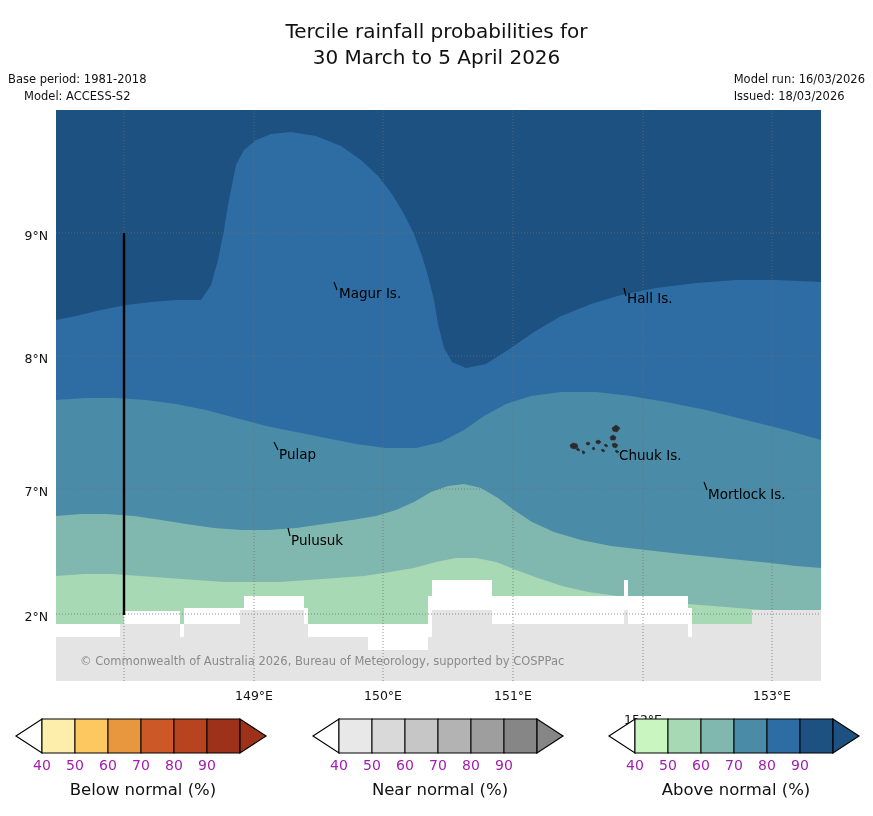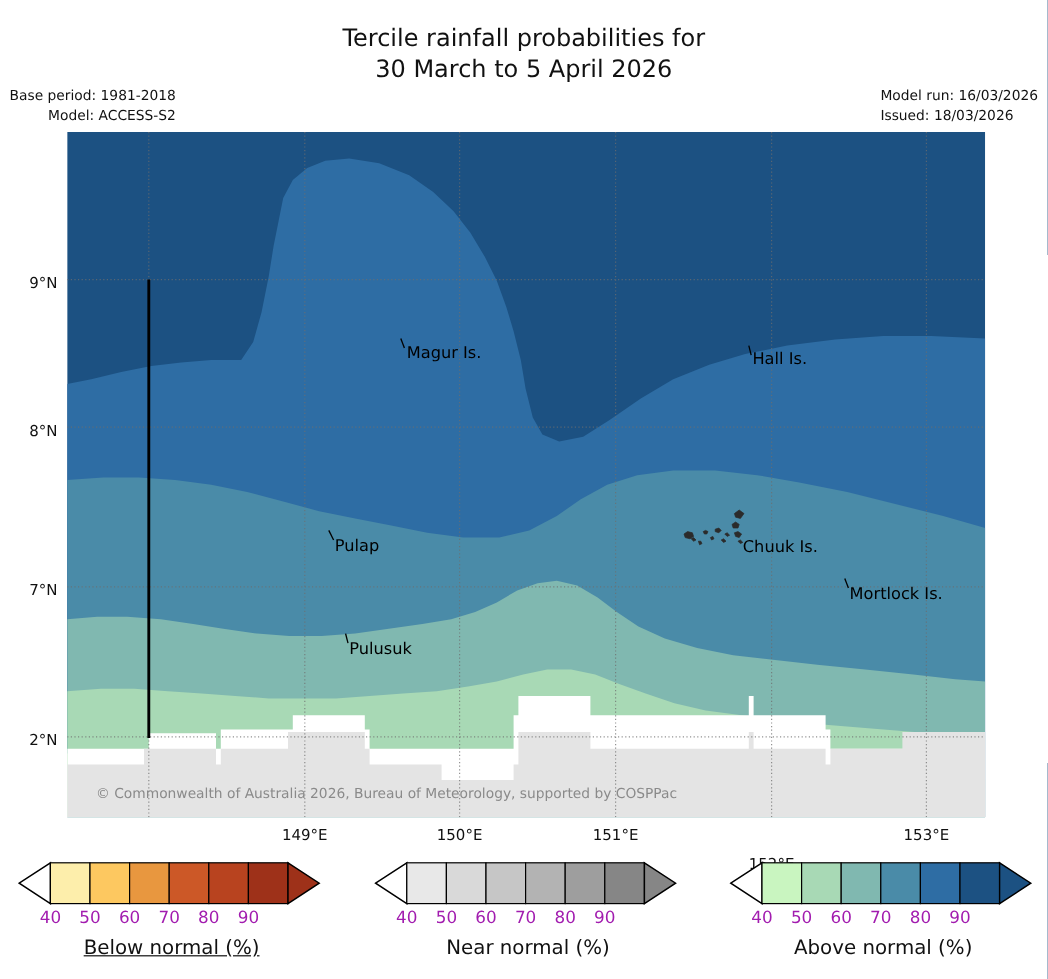--- a/index.html
+++ b/index.html
@@ -7,21 +7,21 @@
     width:873px;height:816px;background:#ffffff;
     font-family:"DejaVu Sans","Liberation Sans",sans-serif;
     color:#000;position:relative;overflow:hidden;
   }
   .title{
     position:absolute;left:0;top:18px;width:873px;text-align:center;
     font-size:20px;line-height:26px;color:#111;
   }
   .title div{white-space:nowrap;}
   .meta{position:absolute;font-size:11.5px;color:#111;line-height:17px;}
-  .meta-left{left:8px;top:71px;text-align:right;}
+  .meta-left{left:8px;top:71px;text-align:center;}
   .meta-right{right:8px;top:71px;text-align:left;margin-left:28px;}
   .plot{position:absolute;left:56px;top:110px;width:765px;height:556px;}
   .plot svg{display:block;}
   .axis-label{position:absolute;font-size:12.5px;color:#111;white-space:nowrap;}
   .ylab{text-align:right;}
   .xlab{text-align:center;}
   .cb-wrap{position:absolute;top:712px;}
   .cb-title{position:absolute;font-size:16.5px;color:#111;text-align:center;white-space:nowrap;}
   .cb-tick{position:absolute;font-size:14px;color:#a21caf;text-align:center;white-space:nowrap;}
   .isl-label{font-size:13.5px;fill:#000;font-family:"DejaVu Sans","Liberation Sans",sans-serif;}
@@ -143,21 +143,21 @@
     <rect x="160" y="7" width="33" height="34" fill="#b8431f" stroke="#000" stroke-width="1"></rect>
     <rect x="193" y="7" width="33" height="34" fill="#9e3119" stroke="#000" stroke-width="1"></rect>
     <polygon points="226,7 226,41 252,24" fill="#9e3119" stroke="#000" stroke-width="1.2"></polygon>
   </svg>
   <div class="cb-tick" style="left:8px;top:45px;width:40px;">40</div>
   <div class="cb-tick" style="left:41px;top:45px;width:40px;">50</div>
   <div class="cb-tick" style="left:74px;top:45px;width:40px;">60</div>
   <div class="cb-tick" style="left:107px;top:45px;width:40px;">70</div>
   <div class="cb-tick" style="left:140px;top:45px;width:40px;">80</div>
   <div class="cb-tick" style="left:173px;top:45px;width:40px;">90</div>
-  <div class="cb-title" style="left:-6px;top:68px;width:270px;text-decoration:underline;">Below normal (%)</div>
+  <div class="cb-title" style="left:-6px;top:68px;width:270px;">Below normal (%)</div>
 </div>
 
 <div class="cb-wrap" style="left:311px;">
   <svg width="260" height="48" xmlns="http://www.w3.org/2000/svg">
     <polygon points="2,24 28,7 28,41" fill="#ffffff" stroke="#000" stroke-width="1.2"></polygon>
     <rect x="28" y="7" width="33" height="34" fill="#e8e8e8" stroke="#000" stroke-width="1"></rect>
     <rect x="61" y="7" width="33" height="34" fill="#d9d9d9" stroke="#000" stroke-width="1"></rect>
     <rect x="94" y="7" width="33" height="34" fill="#c6c6c6" stroke="#000" stroke-width="1"></rect>
     <rect x="127" y="7" width="33" height="34" fill="#b3b3b3" stroke="#000" stroke-width="1"></rect>
     <rect x="160" y="7" width="33" height="34" fill="#9e9e9e" stroke="#000" stroke-width="1"></rect>

